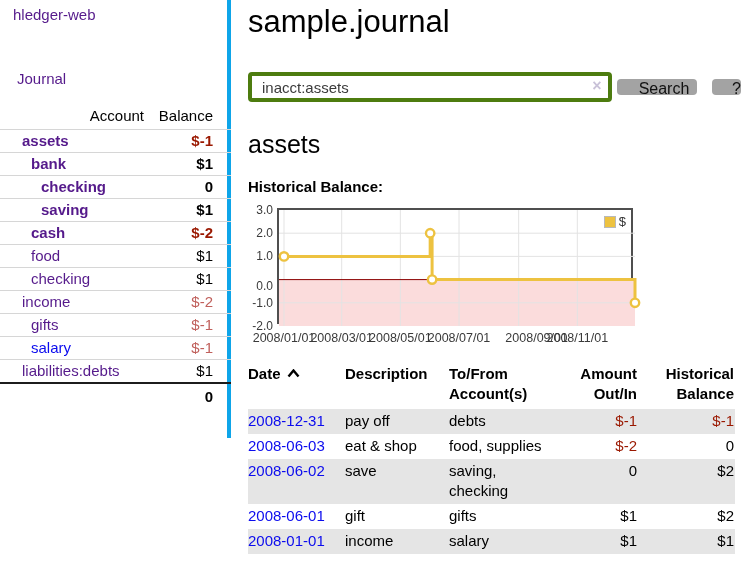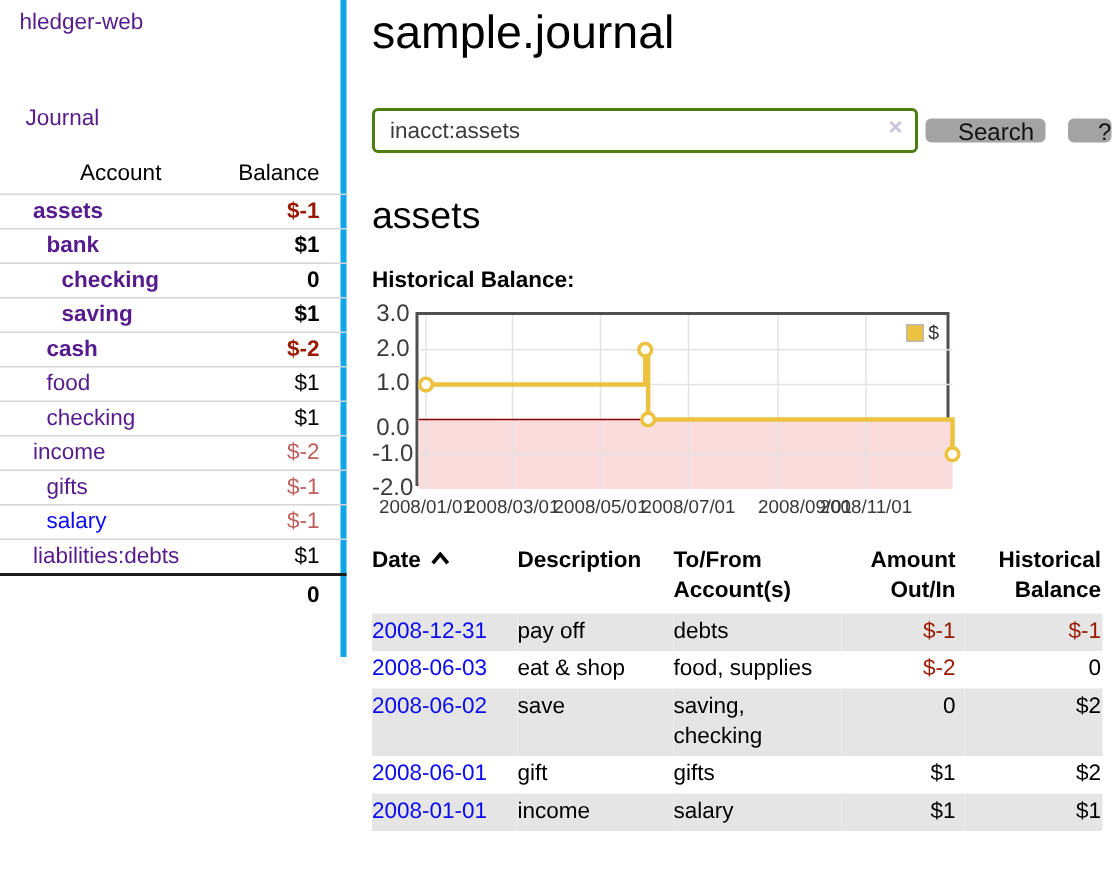--- a/index.html
+++ b/index.html
@@ -13,61 +13,61 @@
   a.plink { color:#551a8b; }
   a.blink { color:#0b0bee; }
 
   
   .sidebar { position:absolute; left:0; top:0; width:231px; height:438px;
              border-right:4px solid #0ea5e9; }
   .brand { position:absolute; top:6px; left:13px; font-size:15px; }
   .journal-link { position:absolute; top:70px; left:17px; font-size:15px; }
   .acct-table { position:absolute; top:104px; left:0; width:231px;
                 border-collapse:collapse; font-size:15px; }
-  .acct-table th { font-weight:normal; text-align:center; padding:3px 0 5px 17px; }
+  .acct-table th { font-weight:normal; text-align:right; padding:3px 0 5px 17px; }
   .acct-table th.r { text-align:right; padding-left:0; padding-right:18px; }
   .acct-table tbody tr { border-top:1px solid #d6d6d6; }
   .acct-table td { padding:2px 0 3px 0; }
   .acct-table td.balcell { text-align:right; padding-right:18px; white-space:nowrap; }
   tr.ind1 td:first-child { padding-left:22px; }
   tr.ind2 td:first-child { padding-left:31px; }
   tr.ind3 td:first-child { padding-left:41px; }
   tr.bold a, tr.bold .balcell span { font-weight:bold; }
   .balcell .pos { color:#000; }
   .balcell .neg-strong { color:#9a1800; }
   .balcell .neg-light { color:#c0605c; }
   .acct-table tfoot td { border-top:2px solid #1c1c1c; text-align:right;
                          padding:4px 18px 4px 0; font-weight:bold; }
 
   
   .main { position:absolute; left:248px; top:0; width:494px; }
   .page-title { margin:0; padding-top:3px; font-size:31px; font-weight:normal;
                 line-height:38px; }
   .search-row { margin-top:30px; height:32px; display:flex; align-items:center;
                 position:relative; }
-  .search-input { width:364px; height:30px; border:2px solid #4d7c0f; border-radius:4px;
+  .search-input { width:364px; height:30px; border:4px solid #4d7c0f; border-radius:4px;
                   padding:0 26px 0 10px; font-size:15px; color:#3b3b3b;
                   font-family:inherit; outline:none; background:#fff; }
   .clear-icon { position:absolute; left:342px; top:7px; width:14px; text-align:center;
                 color:#c9c2d8; font-weight:bold; font-size:16px; line-height:16px;
                 cursor:pointer; }
   .btn { height:16px; background:#a3a3a3; border:none; border-radius:4px;
          font-size:16px; color:#111; font-family:inherit; cursor:pointer;padding-left:20px; }
   .search-btn { margin-left:5px; width:80px; }
   .help-btn { margin-left:15px; width:29px; }
   .acct-title { margin:27px 0 0 0; font-size:25px; font-weight:normal; line-height:28px; }
   .chart-label { margin-top:20px; font-weight:bold; font-size:15px; line-height:18px; }
 
   
   .chart-area { position:relative; margin-top:6px; height:142px; }
   .plot { position:absolute; left:29px; top:6px; width:356px; height:116px;
           border:2px solid #4f4f4f; background:#fff; }
   .plot svg { position:absolute; left:0; top:0; overflow:visible; display:block; }
   .ylabel { position:absolute; left:0; width:25px; height:16px; line-height:16px;
-            text-align:right; font-size:16px; color:#3a3a3a; }
+            text-align:right; font-size:12px; color:#3a3a3a; }
   .xlabel { position:absolute; top:129px; font-size:12.5px; color:#3a3a3a;
             white-space:nowrap; transform:translateX(-50%); }
   .legend { position:absolute; top:3px; right:4px; display:flex; align-items:center;
             background:rgba(255,255,255,0.85); padding:1px; }
   .legend-box { width:12px; height:12px; background:#edc240; border:1px solid #b9b9b9;
                 margin-right:3px; }
   .legend-label { font-size:13px; color:#333; }
 
   
   .reg-table { margin-top:18px; border-collapse:collapse; font-size:15px;

